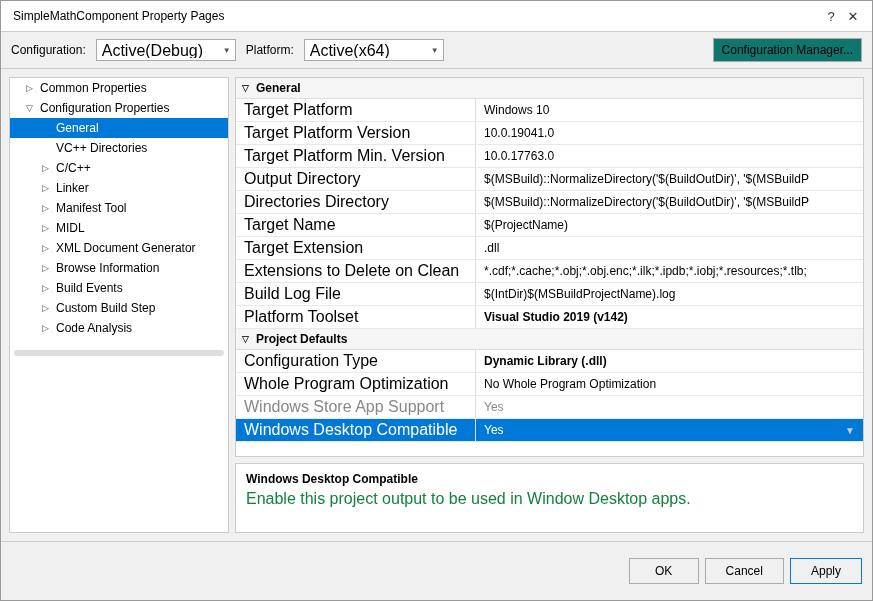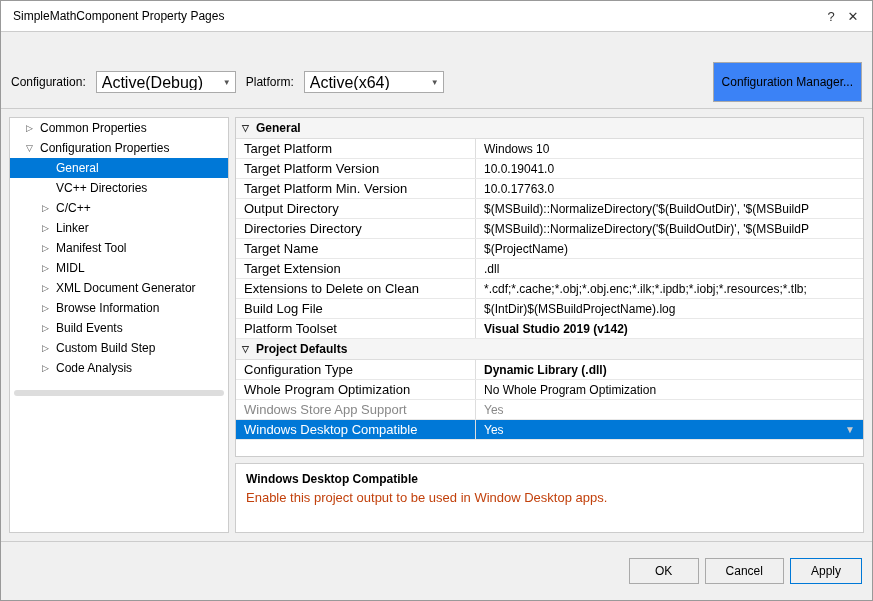--- a/index.html
+++ b/index.html
@@ -50,21 +50,20 @@
       justify-content: center;
       padding: 0;
     }
     .config-bar {
       background: #f0f0f0;
       padding: 6px 10px;
       display: flex;
       align-items: center;
       gap: 10px;
       border-bottom: 1px solid #ccc;
-      margin-top: 24px;
     }
     .config-label {
       color: #000;
       font-size: 12px;
     }
     .config-select {
       border: 1px solid #aaa;
       background: #fff;
       padding: 2px 20px 2px 5px;
       font-size: 16px;
@@ -83,24 +82,24 @@
     .select-wrapper::after {
       content: '▼';
       font-size: 8px;
       position: absolute;
       right: 5px;
       pointer-events: none;
       color: #555;
     }
     .config-manager-btn {
       border: 1px solid #aaa;
-      background: #3b82f6;
+      background: #0f766e;
       padding: 2px 8px;
       font-size: 12px;
-      height: 40px;
+      height: 24px;
       cursor: pointer;
       margin-left: auto;
     }
     .main-content {
       display: flex;
       flex: 1;
       overflow: hidden;
       padding: 8px;
       gap: 6px;
     }
@@ -173,21 +172,21 @@
     }
     .prop-row.selected-row {
       background: #0078d7;
       color: #fff;
     }
     .prop-name {
       width: 240px;
       flex-shrink: 0;
       padding: 2px 8px;
       border-right: 1px solid #ddd;
-      font-size: 13px;
+      font-size: 16px;
       color: #000;
       display: flex;
       align-items: center;
     }
     .prop-row.selected-row .prop-name { color: #fff; }
     .prop-row.selected-row .prop-value { color: #fff; }
     .prop-name.gray-text { color: #888; }
     .prop-value {
       flex: 1;
       padding: 2px 8px;
@@ -205,22 +204,22 @@
       border: 1px solid #ccc;
       padding: 8px 10px;
       min-height: 70px;
     }
     .info-title {
       font-weight: bold;
       font-size: 12px;
       margin-bottom: 4px;
     }
     .info-desc {
-      font-size: 13px;
-      color: #c2410c;
+      font-size: 16px;
+      color: #15803d;
     }
     .bottom-bar {
       display: flex;
       justify-content: flex-end;
       padding: 16px 10px;
       gap: 6px;
       border-top: 1px solid #ccc;
       background: #f0f0f0;
     }
     .bottom-btn {

